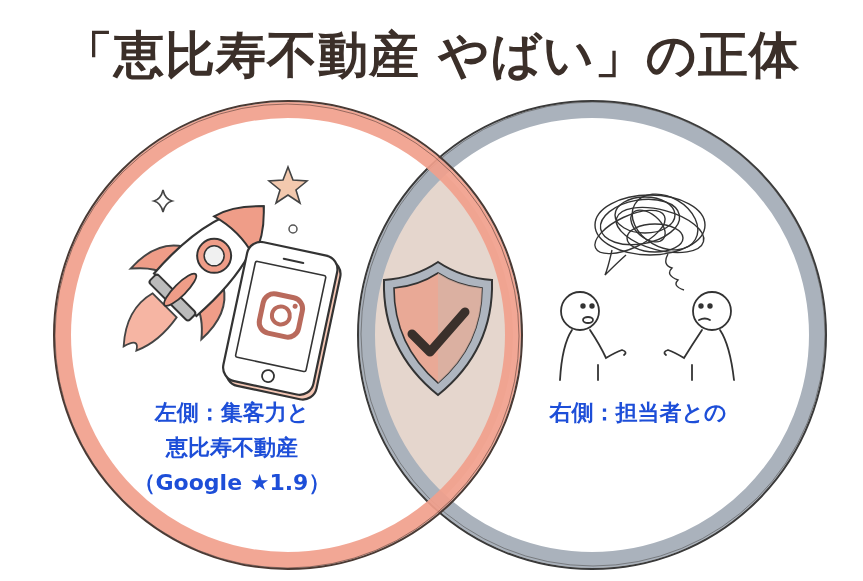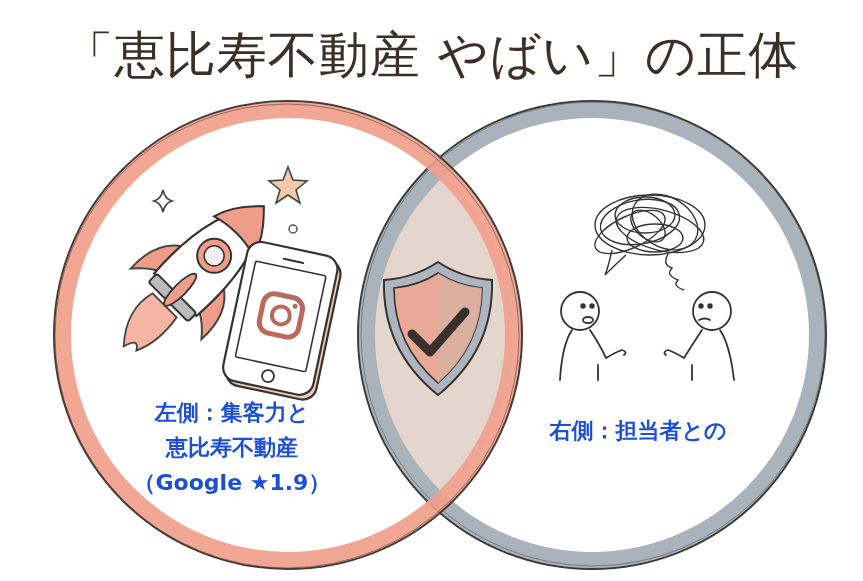--- a/index.html
+++ b/index.html
@@ -1,24 +1,24 @@
 <!DOCTYPE html>
 <html><head>
 <meta charset="utf-8">
 <style>
   html, body { margin:0; padding:0; background:#ffffff; }
   body { width:863px; height:581px; position:relative; overflow:hidden;
          font-family:"DejaVu Sans", "Liberation Sans", sans-serif; color:#3a2e28; }
   .title { position:absolute; left:0; top:22px; width:863px; text-align:center;
-           font-size:50px; letter-spacing:1px; color:#3b2f29; font-weight:normal; }
+           font-size:50px; letter-spacing:1px; color:#3b2f29; font-weight:bold; }
   svg.art { position:absolute; left:0; top:0; }
   .label { position:absolute; text-align:center; font-size:22px; line-height:35px; color:#1d4ed8;font-weight:bold; }
   .label div { white-space:nowrap; }
   #left-label { left:112px; top:395px; width:240px; }
-  #right-label { left:518px; top:413px; width:240px; }
+  #right-label { left:518px; top:395px; width:240px; }
 </style>
 </head>
 <body>
 
 <div class="title">「恵比寿不動産 やばい」の正体</div>
 
 <svg class="art" width="863" height="581" viewBox="0 0 863 581">
   <defs>
     <clipPath id="clipL">
         <circle cx="288" cy="335" r="225"></circle>

